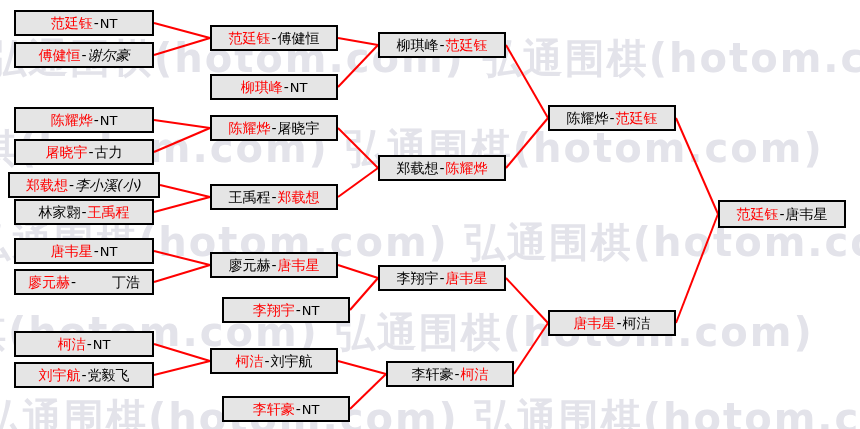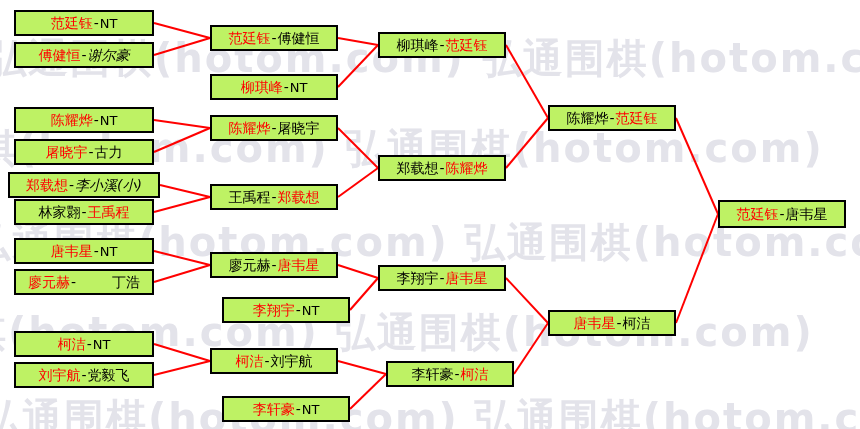--- a/index.html
+++ b/index.html
@@ -49,21 +49,21 @@
   
   #boxes-layer {
     position: absolute;
     inset: 0;
     z-index: 2;
   }
   .match {
     position: absolute;
     box-sizing: border-box;
     border: 2px solid #000000;
-    background: #bef264;
+    background: #e5e5e5;
     display: flex;
     align-items: center;
     justify-content: center;
     font-size: 14px;
     line-height: 1;
     white-space: nowrap;
     color: #000000;
     letter-spacing: 0px;
     text-align: right;
   }

